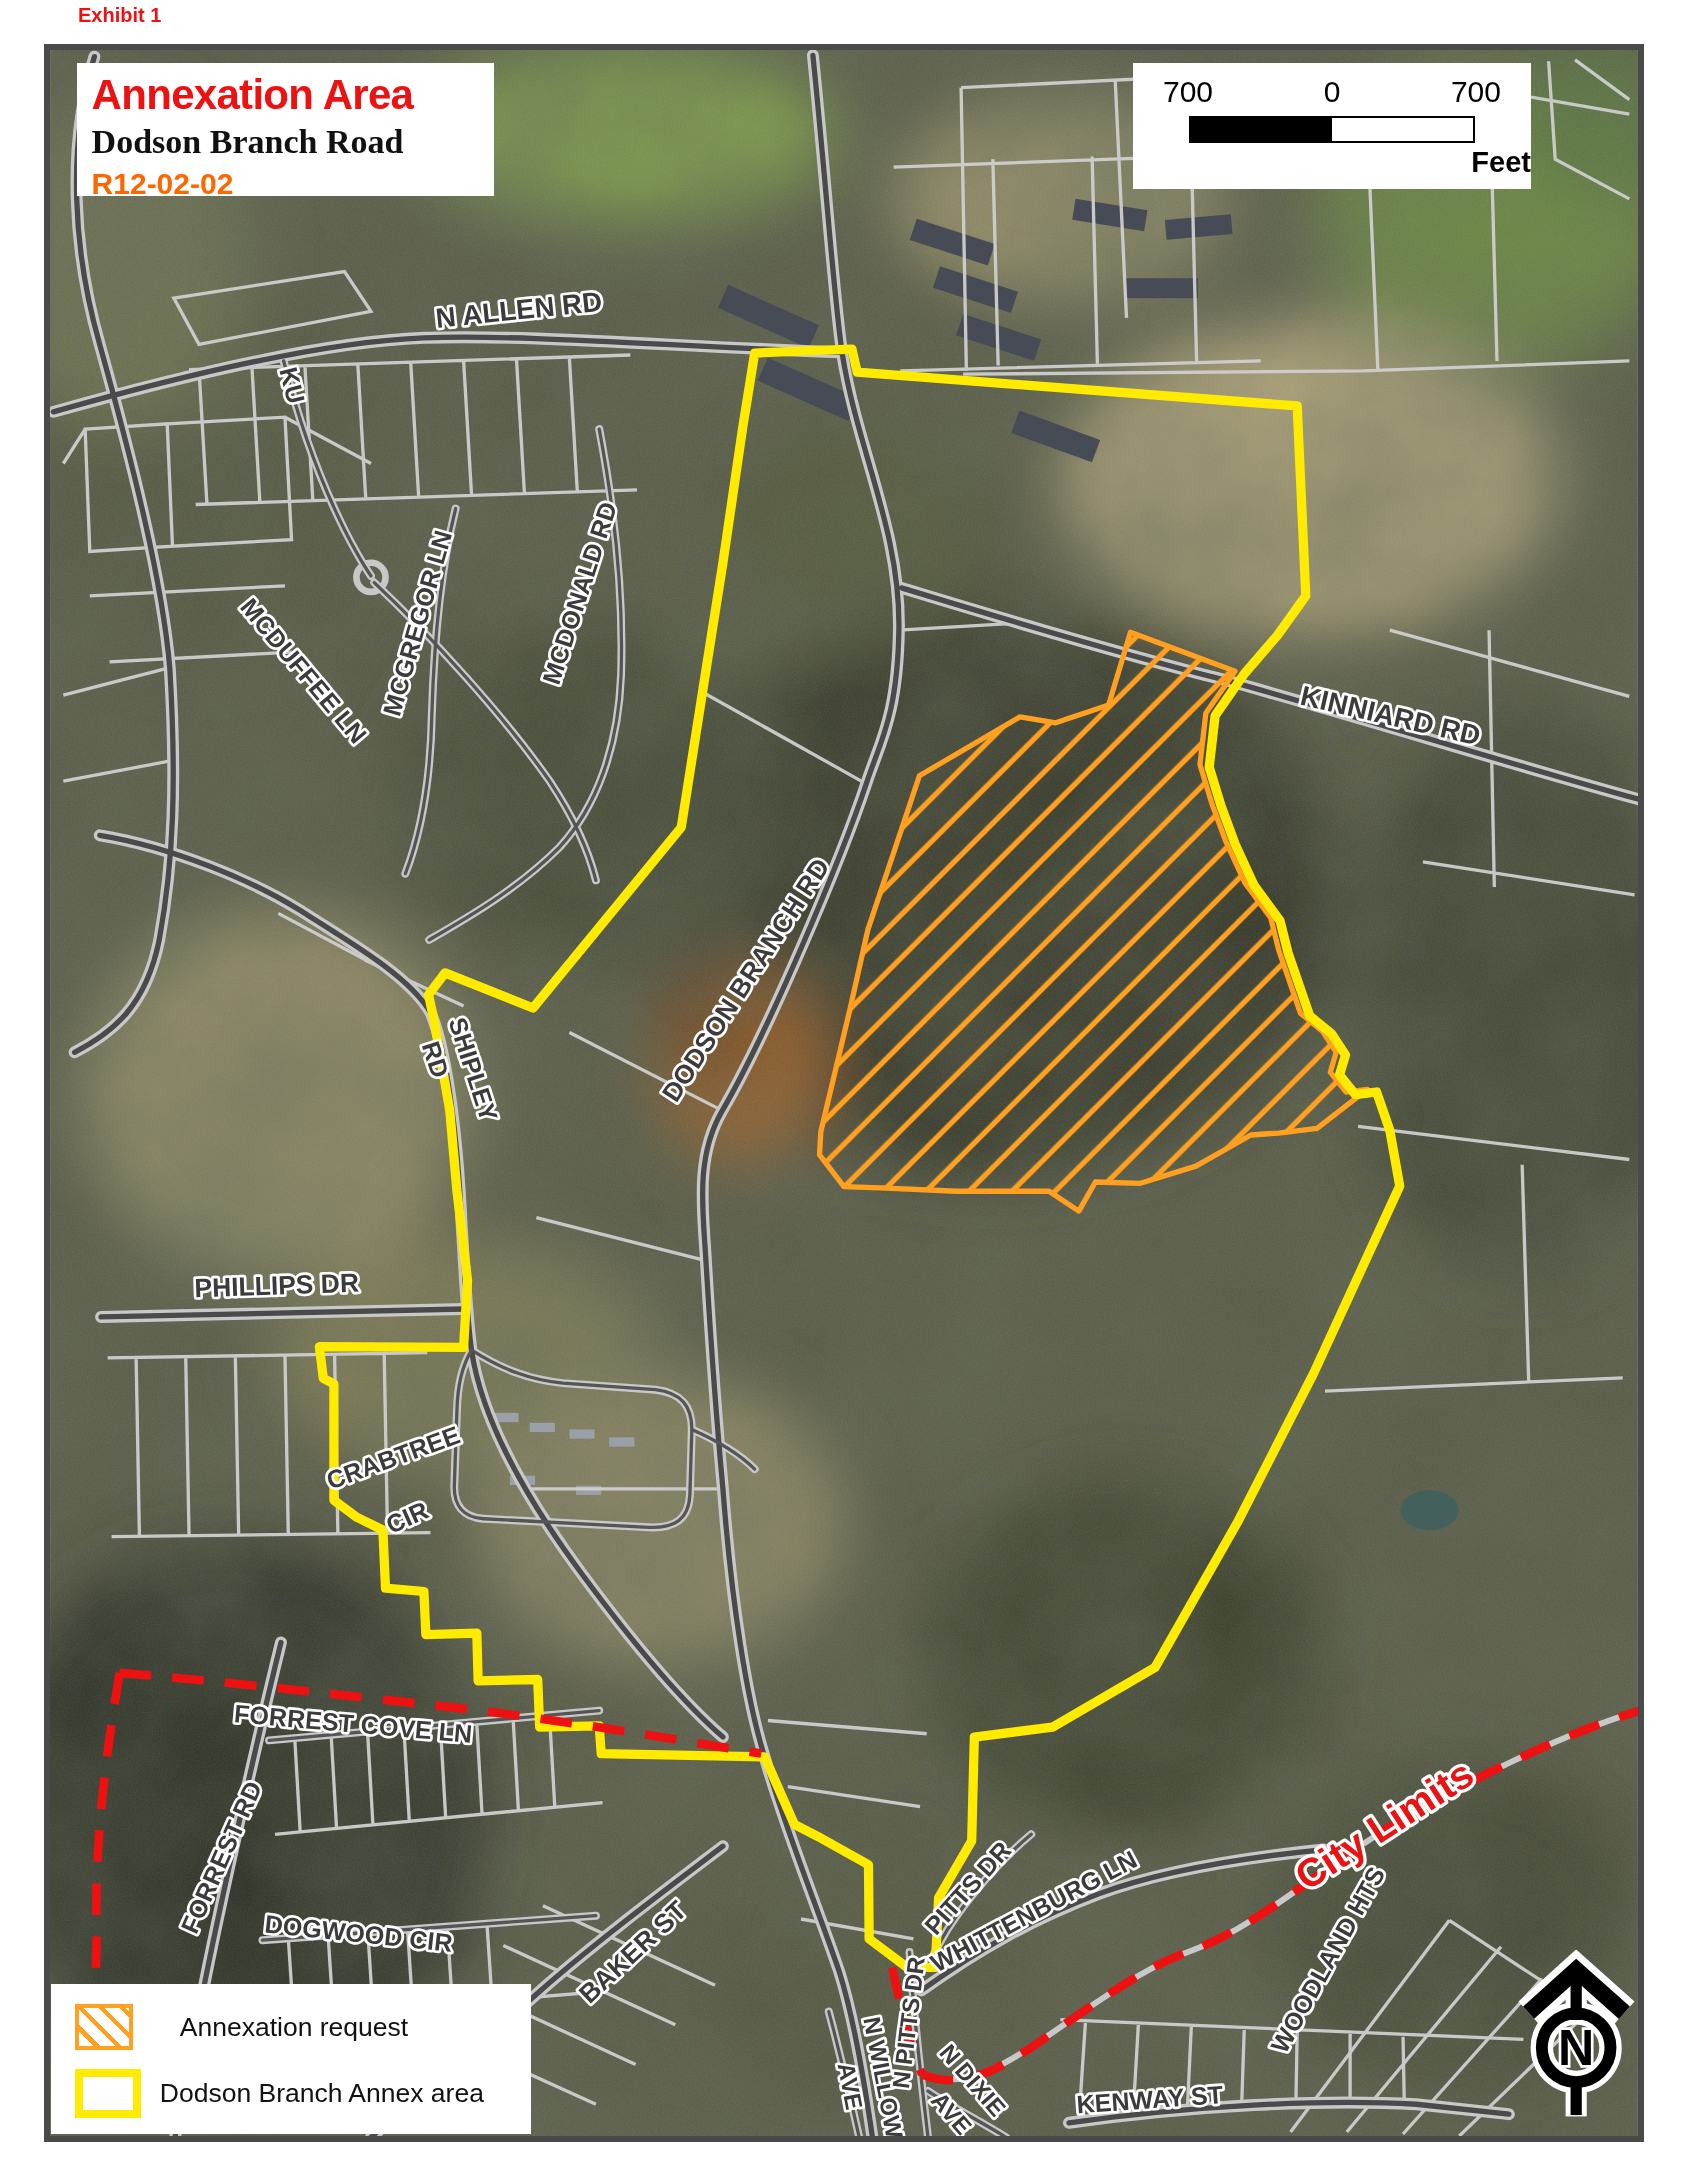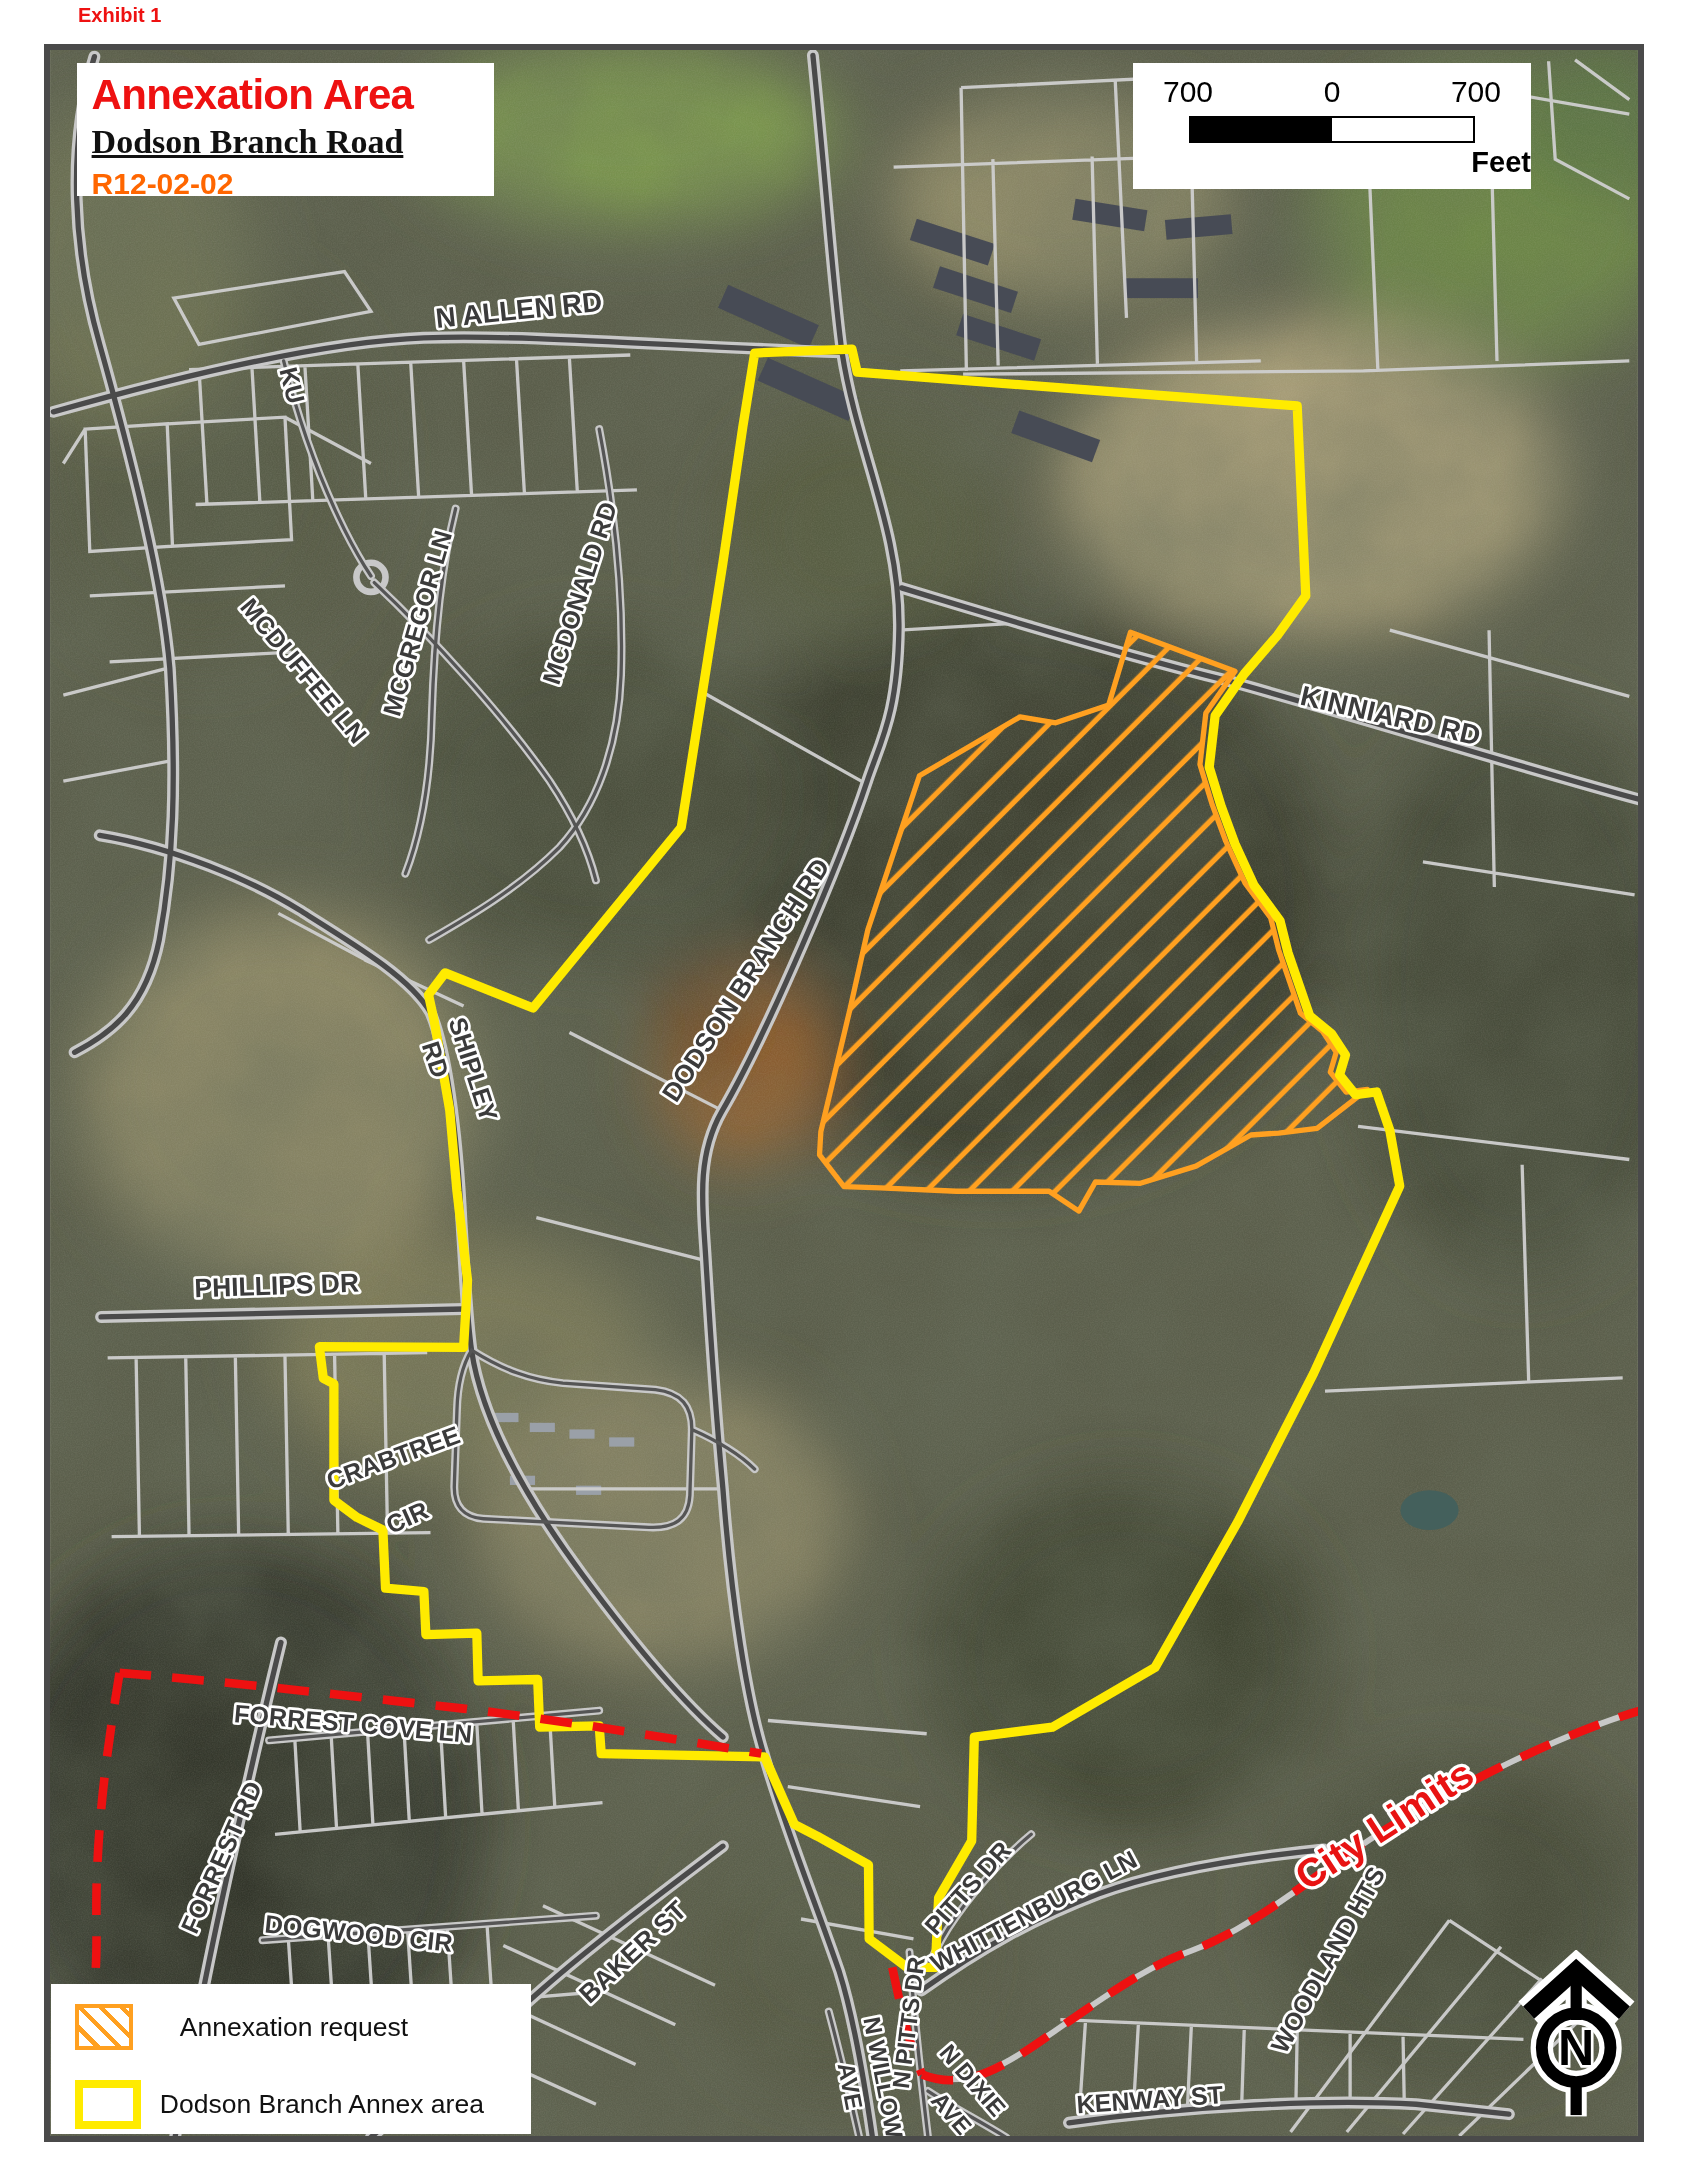--- a/index.html
+++ b/index.html
@@ -6,35 +6,35 @@
   .page{position:relative;width:1687px;height:2183px;background:#ffffff;overflow:hidden;
         font-family:"Liberation Sans",sans-serif;}
   .exhibit{position:absolute;left:78px;top:4px;font-size:20px;font-weight:bold;color:#ee1111;}
   .map-frame{position:absolute;left:50px;top:50px;width:1588px;height:2086px;
              border:6px solid #4a4a4a;box-sizing:content-box;margin-left:-6px;margin-top:-6px;}
   .map-frame svg.basemap{position:absolute;left:0;top:0;}
   
   .title-box{position:absolute;left:27px;top:13.2px;width:417px;height:133px;background:#ffffff;
              padding:6.6px 14.6px;box-sizing:border-box;}
   .title-box .t1{font-size:42px;font-weight:bold;color:#ee1111;letter-spacing:-0.7px;line-height:50px;}
-  .title-box .t2{font-family:"Liberation Serif",serif;font-size:34px;font-weight:bold;color:#111;line-height:44px;text-decoration:underline;}
+  .title-box .t2{font-family:"Liberation Serif",serif;font-size:34px;font-weight:bold;color:#111;line-height:44px;}
   .title-box .t3{font-size:30px;font-weight:bold;color:#ff6600;line-height:40px;}
   .scale-box{position:absolute;left:1083px;top:13.2px;width:398px;height:126px;background:#ffffff;}
   .scale-num{position:absolute;top:12px;font-size:30px;color:#000;}
   .scale-num.left{left:30px;}
   .scale-num.center{left:50%;transform:translateX(-50%);}
   .scale-num.right{right:30px;}
   .scale-bar{position:absolute;left:56px;right:56px;top:53px;height:22.5px;border:2.6px solid #000;
              background:#ffffff;}
   .scale-bar .half{position:absolute;left:0;top:0;bottom:0;width:50%;background:#000;}
   .scale-units{position:absolute;top:83px;width:100%;text-align:right;font-size:29px;color:#000;font-weight:bold;}
   .legend-box{position:absolute;left:1.3px;top:1934px;width:480px;height:150px;background:#ffffff;}
   .legend-item{position:absolute;left:24px;display:flex;align-items:center;}
   .legend-item.first{top:20px;gap:28px;}
-  .legend-item.second{top:96px;}
+  .legend-item.second{top:85px;}
   .swatch-hatch{width:50px;height:38px;border:4.6px solid #ffa020;background:
       repeating-linear-gradient(45deg,#ffffff 0 10.6px,#ffa020 10.6px 15px);}
   .swatch-annex{width:50px;height:33px;border:8.6px solid #ffeb00;background:#ffffff;}
   .legend-label{margin-left:18.5px;font-size:26.5px;color:#111;}
   .north{position:absolute;left:1462px;top:1900px;}
   
   text.rl{font-family:"Liberation Sans",sans-serif;font-weight:bold;fill:#3b3b3b;
           stroke:#ffffff;stroke-width:8px;paint-order:stroke;stroke-linejoin:round;}
   text.cl{font-family:"Liberation Sans",sans-serif;font-weight:bold;fill:#e81313;
           stroke:#ffffff;stroke-width:10px;paint-order:stroke;stroke-linejoin:round;font-size:60px;}

